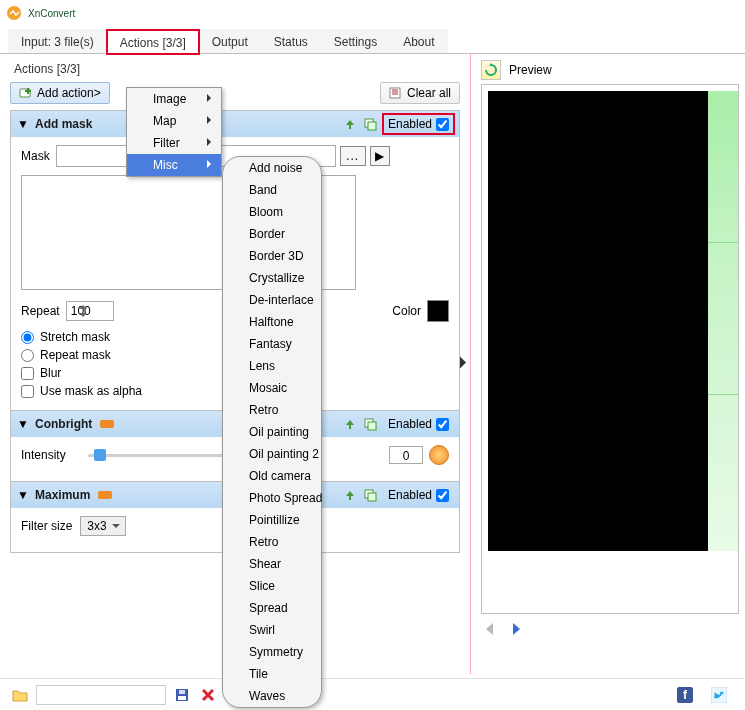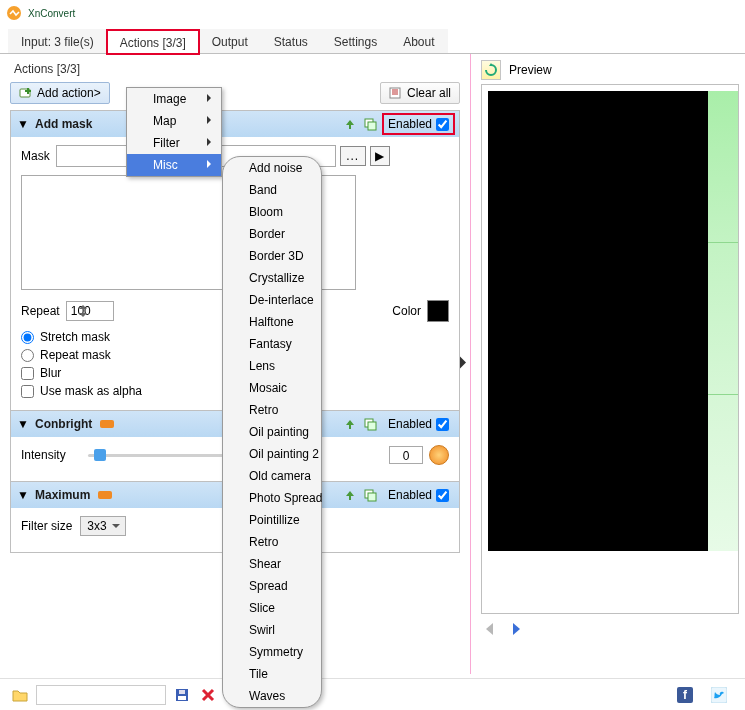--- a/index.html
+++ b/index.html
@@ -365,19 +365,19 @@
     <div class="mi">Lens</div>
     <div class="mi">Mosaic</div>
     <div class="mi">Retro</div>
     <div class="mi">Oil painting</div>
     <div class="mi">Oil painting 2</div>
     <div class="mi">Old camera</div>
     <div class="mi">Photo Spread</div>
     <div class="mi">Pointillize</div>
     <div class="mi">Retro</div>
     <div class="mi">Shear</div>
+    <div class="mi">Slice</div>
     <div class="mi">Spread</div>
-    <div class="mi">Slice</div>
     <div class="mi">Swirl</div>
     <div class="mi">Symmetry</div>
     <div class="mi">Tile</div>
     <div class="mi">Waves</div>
   </div>
 
 </body></html>

